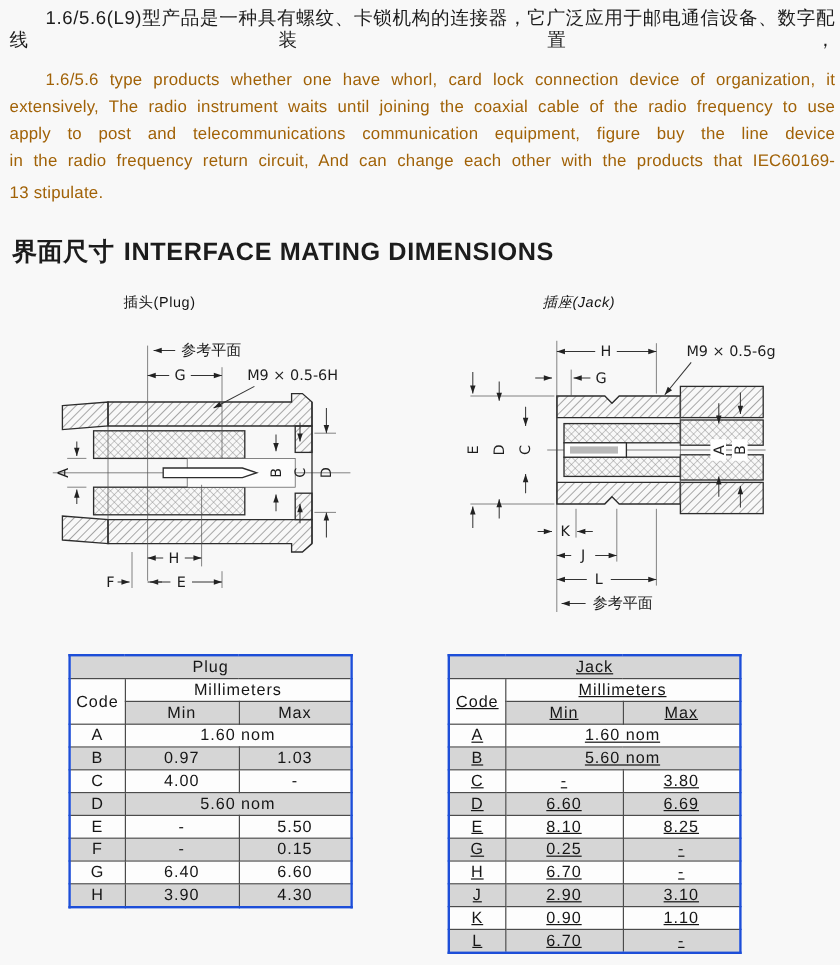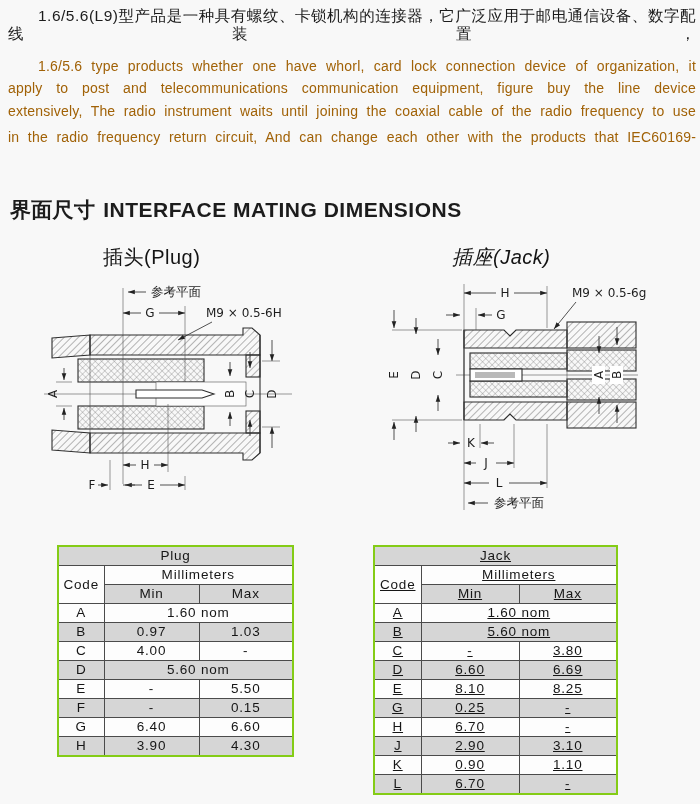--- a/index.html
+++ b/index.html
@@ -15,53 +15,54 @@
     word-spacing:1px;}
   .para .indent{text-indent:30px;}
   .para-zh{top:7px;font-size:15.5px;letter-spacing:0.5px;}
   .para-zh .txt-line{height:25.5px;line-height:18px;}
   .para-en{top:55px;font-size:14px;letter-spacing:0.2px;color:#a16207;}
   .para-en .txt-line{height:22.4px;line-height:22.4px;}
   .para-en .txt-line:last-child{margin-top:4px;}
   .heading{position:absolute;left:10px;top:196px;font-size:21px;font-weight:bold;
     letter-spacing:0.3px;}
   .heading .hd-en{margin-left:8px;letter-spacing:0.5px;}
-  .fig-title{position:absolute;top:244px;font-size:20px;letter-spacing:0.5px;color:#141414;}
+  .fig-title{position:absolute;top:244px;font-size:12px;letter-spacing:0.5px;color:#141414;}
   #plug-title{left:103px;}
   #jack-title{left:452px;font-style:italic;}
   .diagram{position:absolute;}
   #plug-svg{left:38px;top:278px;}
   #jack-svg{left:368px;top:272px;}
   svg text{font:12px "DejaVu Sans","Liberation Sans",sans-serif;fill:#1d1d1d;}
   svg .zh{font-size:12.5px;}
   svg .ol{stroke:#2d2d2d;stroke-width:1.1;}
   svg .dim{stroke:#333;stroke-width:0.85;fill:none;}
   svg .thin{stroke:#555;stroke-width:0.6;fill:none;}
   .spec{position:absolute;border-collapse:collapse;table-layout:fixed;
     background:#fdfdfd;font-size:13.5px;letter-spacing:0.8px;color:#161616;}
   .spec th,.spec td{border:1.5px solid #4b4b4b;text-align:center;padding:0;
     font-weight:normal;height:18px;line-height:18px;overflow:hidden;}
-  .spec{border:2px solid #84cc16;}
+  .spec{border:2px solid #1d4ed8;}
   .t-gray{background:var(--shade);}
   .t-white{background:#fdfdfd;}
   .spec tbody tr.shade td{background:var(--shade);}
   #plug-table{left:57px;top:545px;}
   #jack-table{left:373px;top:545px;text-decoration:underline;}
 </style>
 </head>
 <body>
 
 <div class="para para-zh">
     <div class="txt-line indent just">1.6/5.6(L9)型产品是一种具有螺纹、卡锁机构的连接器，它广泛应用于邮电通信设备、数字配线装置，</div>
   </div>
 <div class="para para-en">
     <div class="txt-line indent just">1.6/5.6 type products whether one have whorl, card lock connection device of organization, it</div>
+    <div class="txt-line just">extensively, The radio instrument waits until joining the coaxial cable of the radio frequency to use</div>
     <div class="txt-line just">apply to post and telecommunications communication equipment, figure buy the line device</div>
-    <div class="txt-line just">extensively, The radio instrument waits until joining the coaxial cable of the radio frequency to use</div>
     <div class="txt-line just">in the radio frequency return circuit, And can change each other with the products that IEC60169-</div>
+    <div class="txt-line">13 stipulate.</div>
   </div>
 
 <div class="heading">
   <span>界面尺寸</span><span class="hd-en">INTERFACE MATING DIMENSIONS</span>
 </div>
 
 <div class="fig-title" id="plug-title">插头(Plug)</div>
 <div class="fig-title" id="jack-title">插座(Jack)</div>
 
 <svg id="plug-svg" class="diagram" width="312" height="250" viewBox="0 0 312 250">

